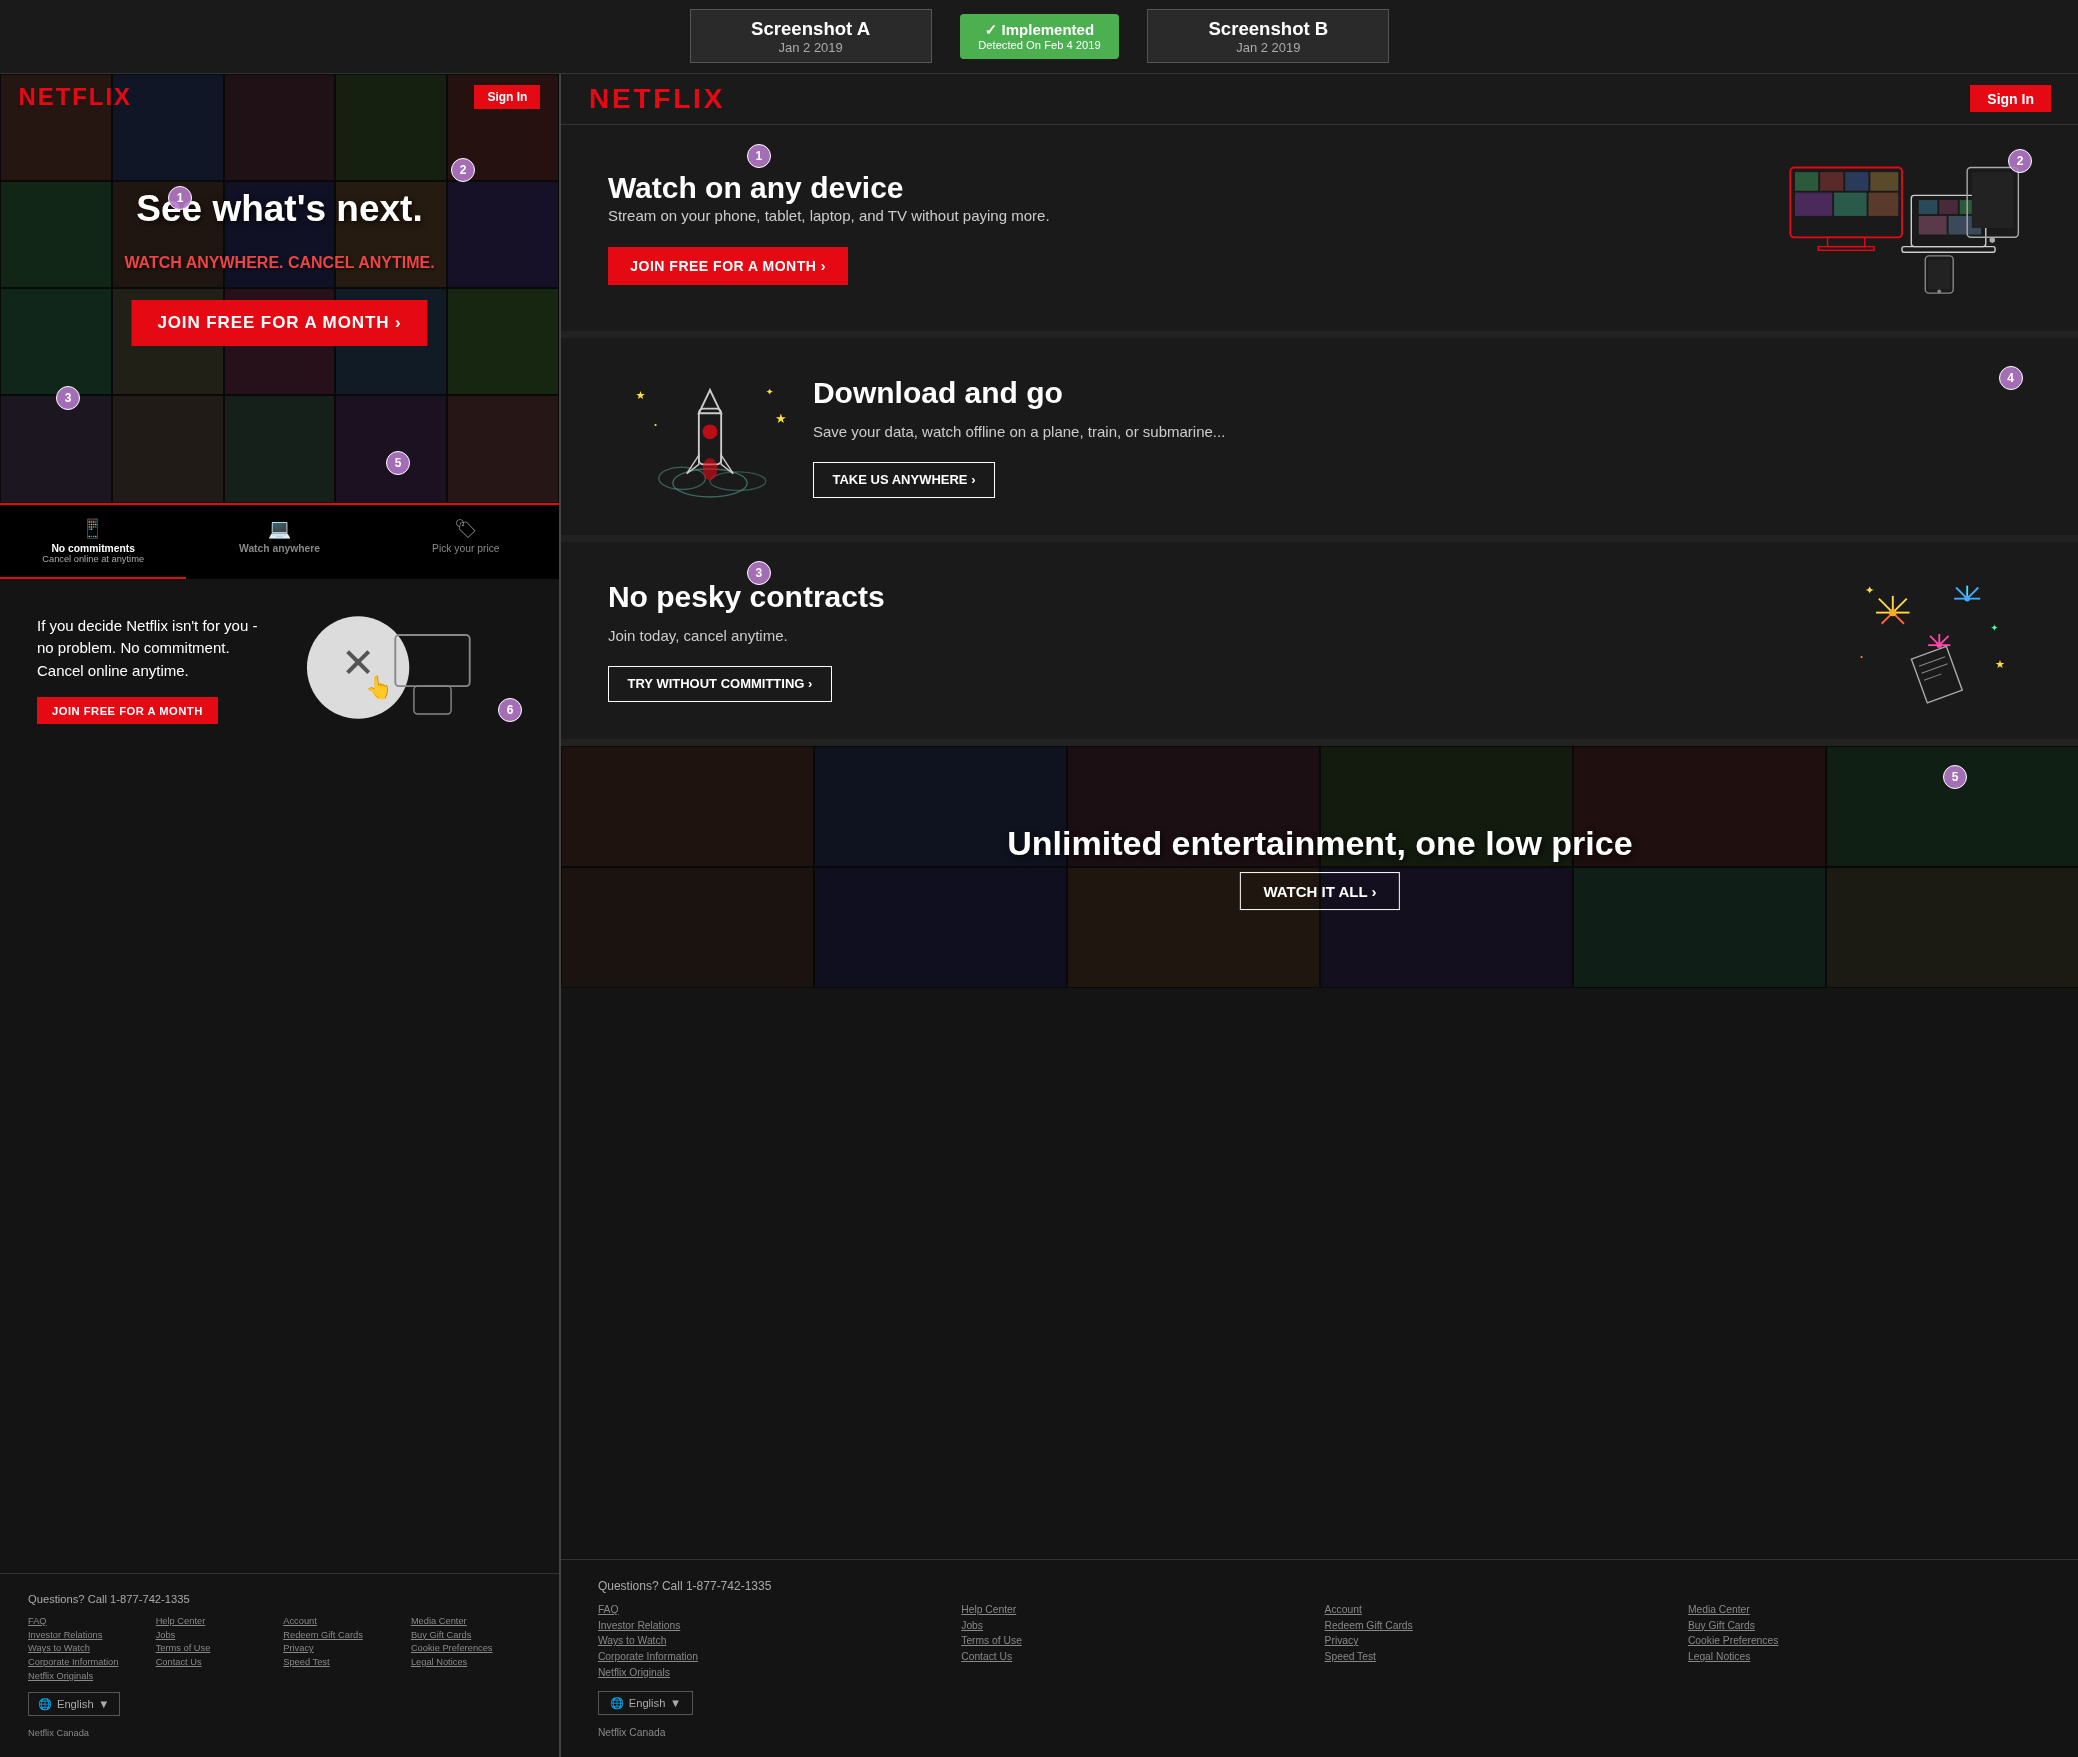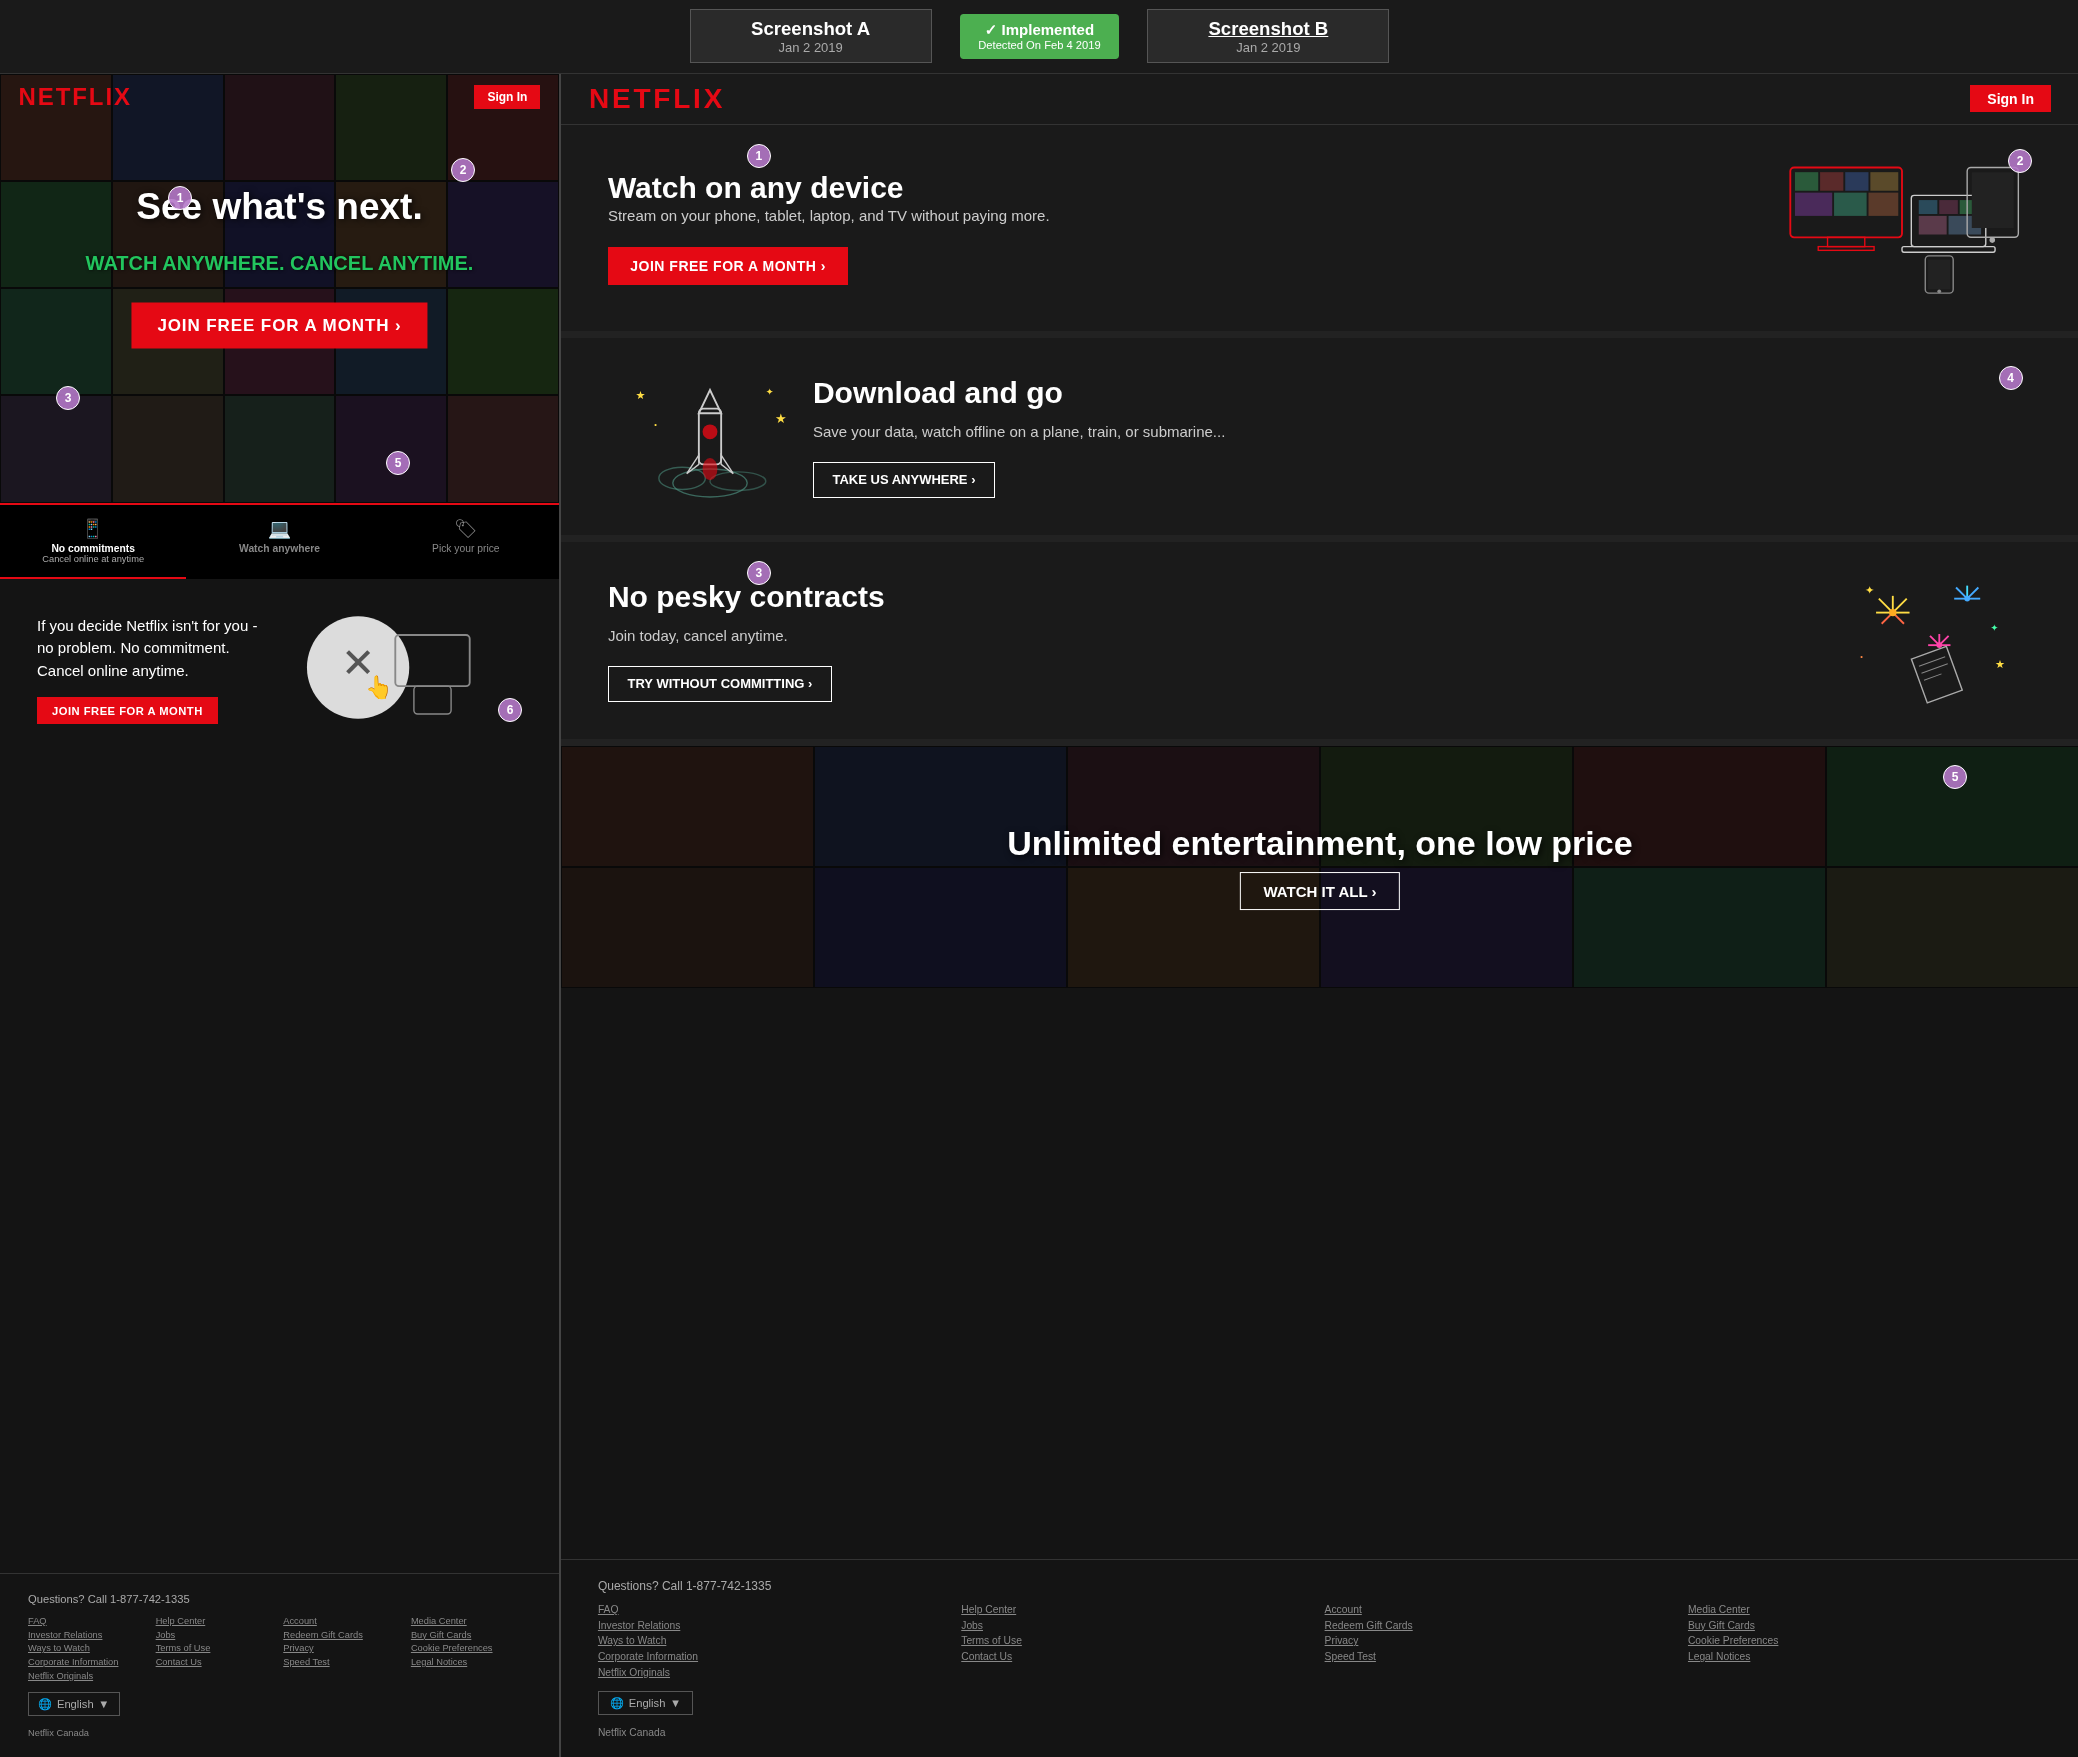--- a/index.html
+++ b/index.html
@@ -18,21 +18,21 @@
 <div style="display:flex; align-items:center; justify-content:center; background:#1a1a1a; padding:9.3px 0; gap:28px; border-bottom:0.9px solid #333;">
   <div style="background:#2a2a2a; border:0.9px solid #555; padding:7.5px 22.4px; text-align:center; color:#fff; min-width:242px;">
     <div style="font-size:18.6px; font-weight:bold;">Screenshot A</div>
     <div style="font-size:13px; color:#aaa;">Jan 2 2019</div>
   </div>
   <div style="background:#4CAF50; color:#fff; padding:7.5px 18.6px; font-size:15px; font-weight:bold; border-radius:3.7px; text-align:center;">
     <div>✓ Implemented</div>
     <div style="font-size:11.2px; font-weight:normal;">Detected On Feb 4 2019</div>
   </div>
   <div style="background:#2a2a2a; border:0.9px solid #555; padding:7.5px 22.4px; text-align:center; color:#fff; min-width:242px;">
-    <div style="font-size:18.6px; font-weight:bold;text-decoration:underline;">Screenshot B</div>
+    <div style="font-size:18.6px; font-weight:bold;">Screenshot B</div>
     <div style="font-size:13px; color:#aaa;">Jan 2 2019</div>
   </div>
 </div>
 
 <div style="display:flex; flex:1; position:relative;">
 
   <div style="width:559px; background:#141414; flex-shrink:0; display:flex; flex-direction:column;">
 
     <div style="position:relative; height:429px; overflow:hidden;">
 
@@ -65,21 +65,21 @@
         <div style="color:#E50914; font-size:24px; font-weight:900; letter-spacing:1.9px;">NETFLIX</div>
         <button style="background:#E50914; color:#fff; border:none; padding:4.7px 13px; font-size:12px; cursor:pointer; font-weight:bold;">Sign In</button>
       </div>
 
       <div style="position:absolute; top:112px; left:168px; z-index:20; width:24px; height:24px; border-radius:50%; background:rgba(180,120,200,0.9); color:#fff; display:flex; align-items:center; justify-content:center; font-size:12px; font-weight:bold; border:1.9px solid #fff;">1</div>
 
       <div style="position:absolute; top:84px; right:84px; z-index:20; width:24px; height:24px; border-radius:50%; background:rgba(180,120,200,0.9); color:#fff; display:flex; align-items:center; justify-content:center; font-size:12px; font-weight:bold; border:1.9px solid #fff;">2</div>
 
       <div style="position:absolute; top:45%; left:50%; transform:translate(-50%,-50%); text-align:center; z-index:10; width:90%;">
         <h1 style="color:#fff; font-size:37px; font-weight:900; text-shadow:1.9px 1.9px 7.5px rgba(0,0,0,0.8); margin-bottom:24px;">See what's next.</h1>
-        <p style="color:#22c55e; font-size:20px; font-weight:bold; margin-bottom:28px; text-shadow:0.9px 0.9px 3.7px rgba(0,0,0,0.8);">WATCH ANYWHERE. CANCEL ANYTIME.</p>
+        <p style="color:#ef4444; font-size:16px; font-weight:bold; margin-bottom:28px; text-shadow:0.9px 0.9px 3.7px rgba(0,0,0,0.8);">WATCH ANYWHERE. CANCEL ANYTIME.</p>
         <button style="background:#E50914; color:#fff; border:none; padding:13px 26px; font-size:17px; font-weight:900; cursor:pointer; letter-spacing:0.9px;">JOIN FREE FOR A MONTH ›</button>
       </div>
 
       <div style="position:absolute; bottom:93px; left:56px; z-index:20; width:24px; height:24px; border-radius:50%; background:rgba(180,120,200,0.9); color:#fff; display:flex; align-items:center; justify-content:center; font-size:12px; font-weight:bold; border:1.9px solid #fff;">3</div>
 
       <div style="position:absolute; bottom:28px; right:149px; z-index:20; width:24px; height:24px; border-radius:50%; background:rgba(180,120,200,0.9); color:#fff; display:flex; align-items:center; justify-content:center; font-size:12px; font-weight:bold; border:1.9px solid #fff;">5</div>
     </div>
 
     <div style="background:#000; display:flex; border-top:2.8px solid #E50914;">
       <div style="flex:1; padding:13px 7.5px; text-align:center; color:#fff; border-bottom:2.8px solid #E50914; cursor:pointer;">

